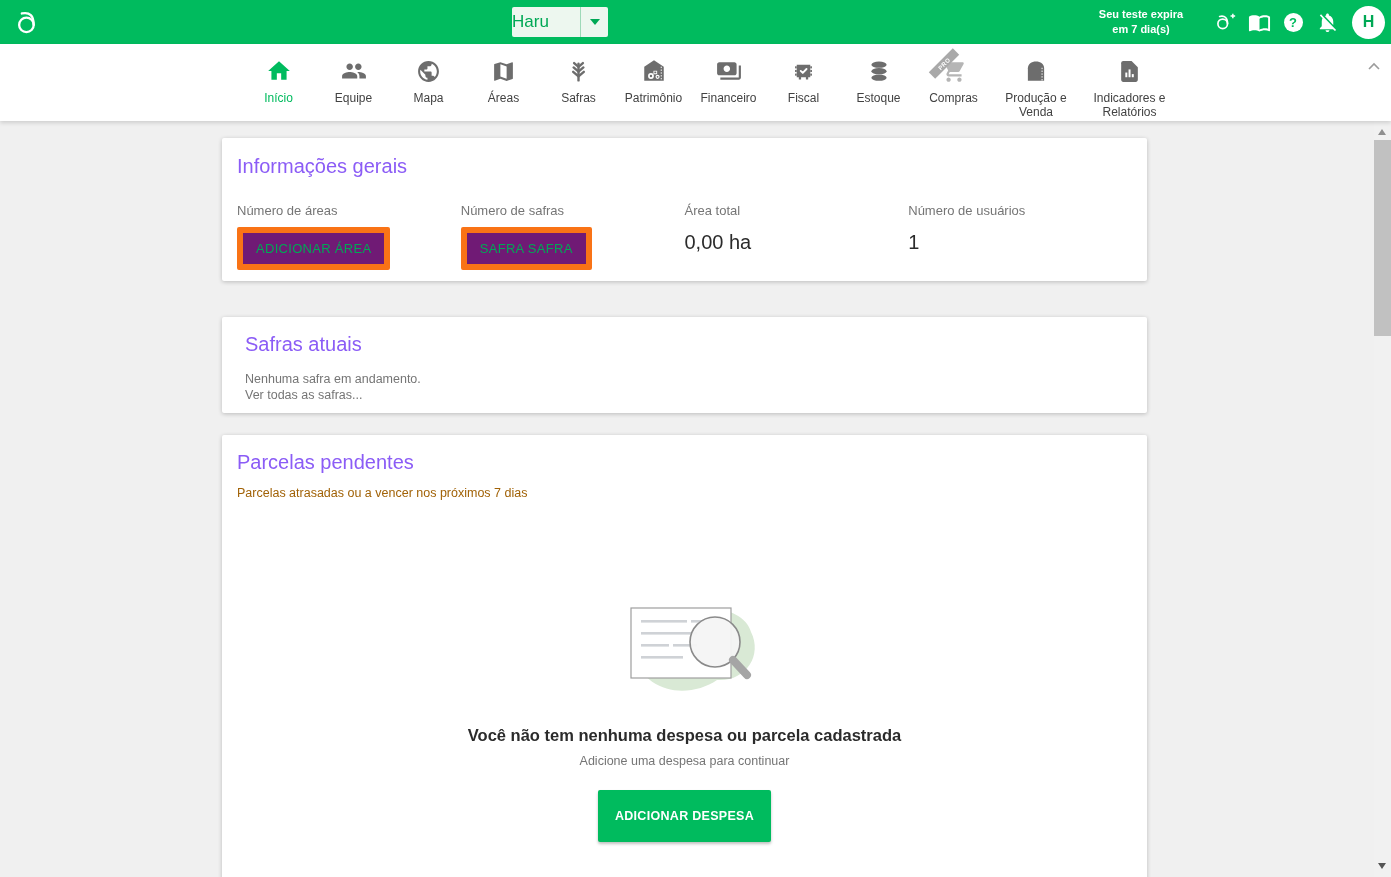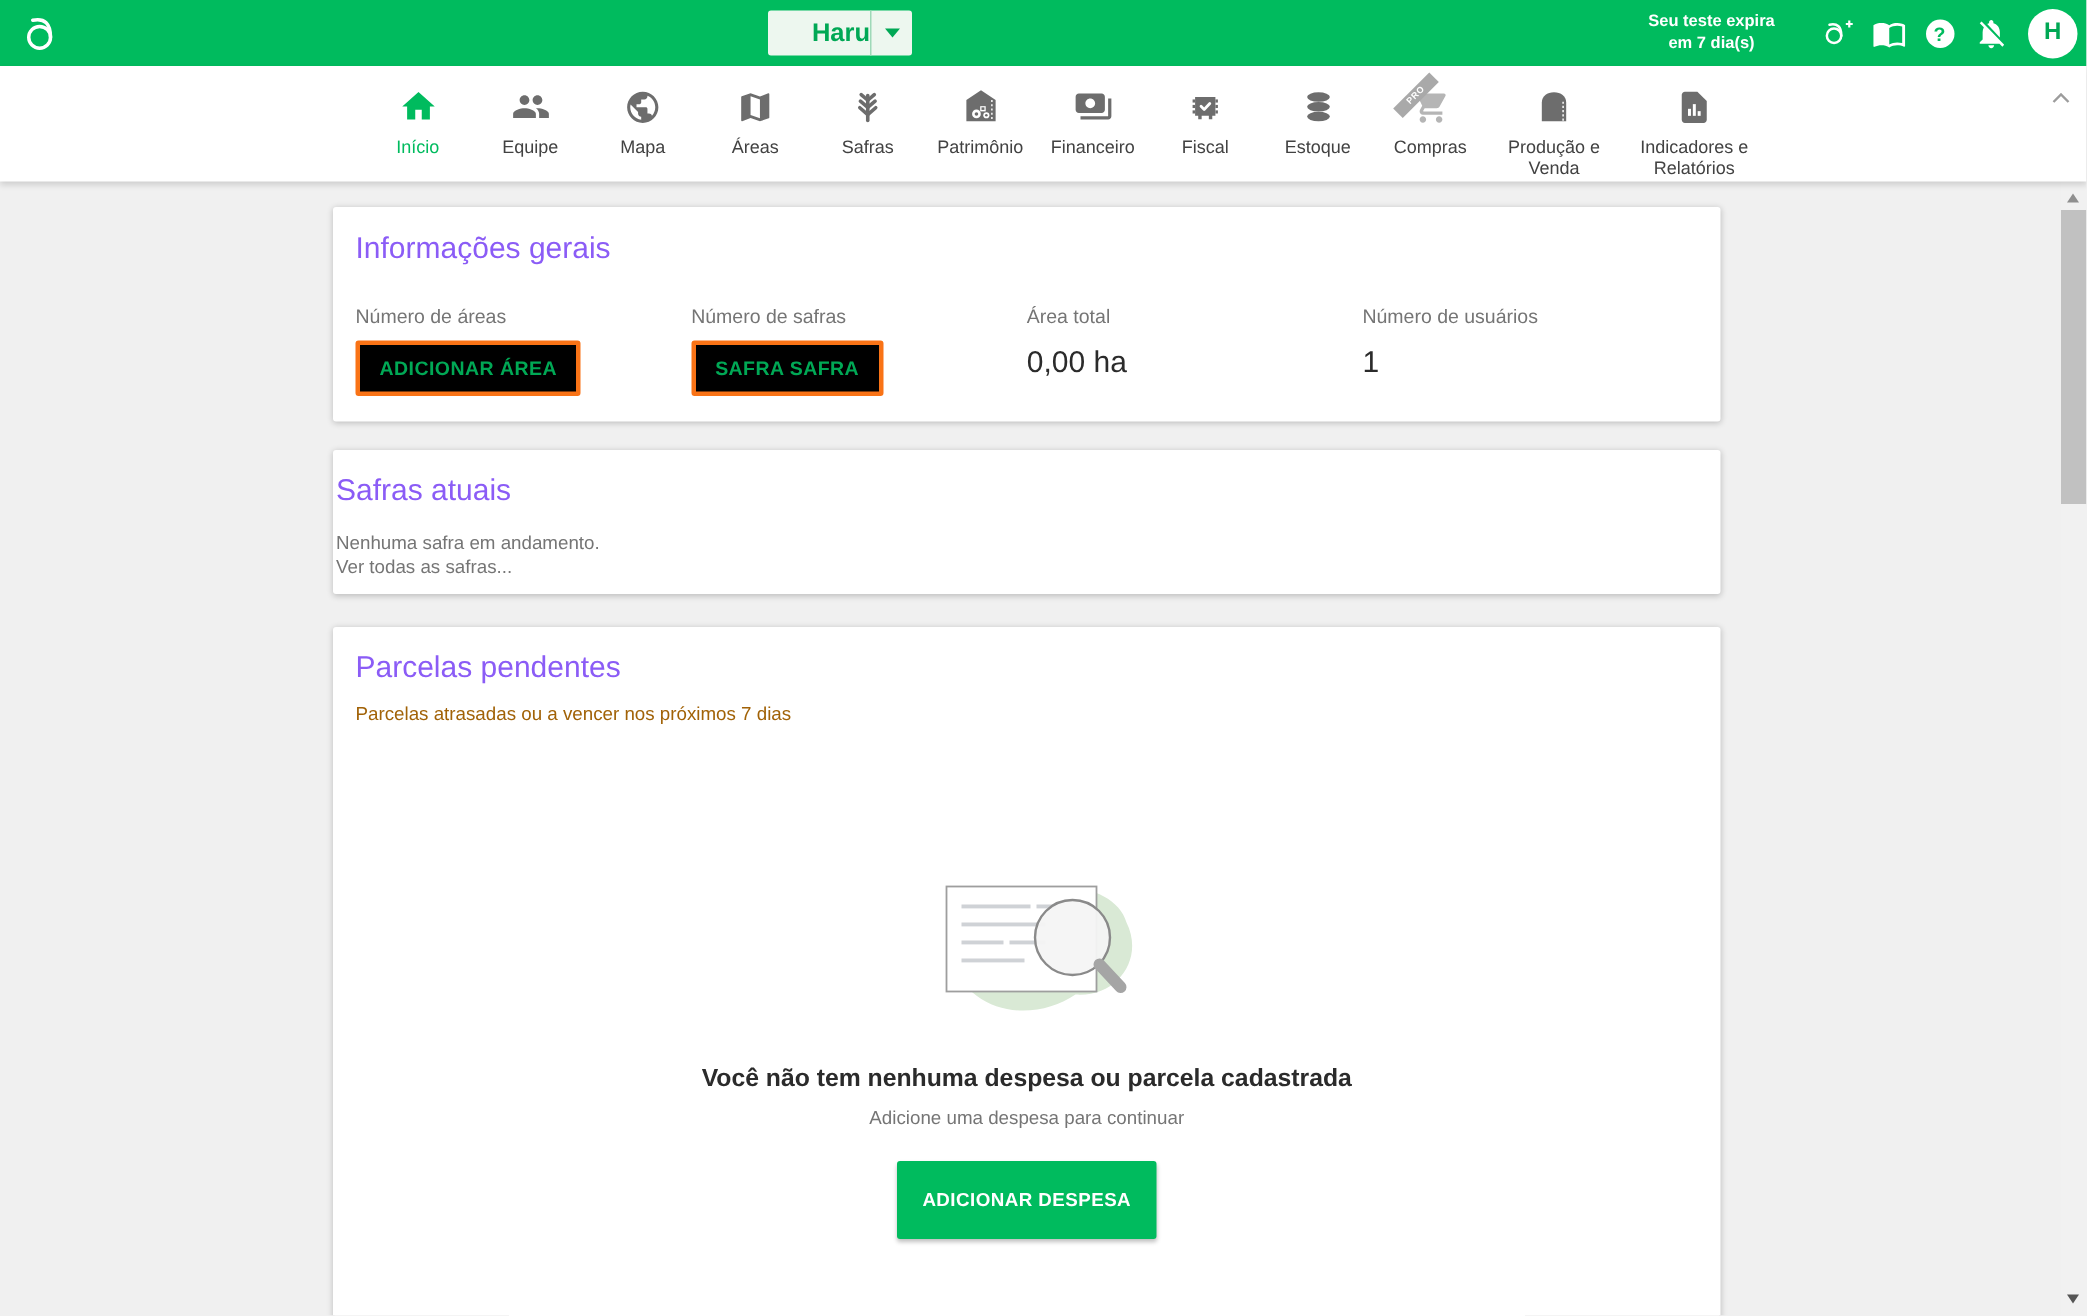--- a/index.html
+++ b/index.html
@@ -4,21 +4,21 @@
 <style>
   * { margin:0; padding:0; box-sizing:border-box; }
   html,body { width:1391px; height:877px; overflow:hidden; }
   body { font-family:"Liberation Sans", sans-serif; background:#f0f0f0; position:relative; }
 
   
   .topbar { height:44px; background:#00bb5e; position:relative; display:flex; align-items:center; }
   .logo { margin-left:13px; display:flex; align-items:center; }
   .farm-selector { position:absolute; left:512px; top:7px; width:96px; height:30px; background:#edf7ef;
                    border-radius:2px; display:flex; align-items:center; cursor:pointer; }
-  .farm-name { flex:1; text-align:right; color:#00a855; font-size:17px;font-weight:bold; }
+  .farm-name { flex:1; text-align:left; color:#00a855; font-size:17px; }
   .farm-divider { width:1px; height:30px; background:#9ed9b8; }
   .farm-caret { width:27px; display:flex; justify-content:center; align-items:center; }
   .caret-down { width:0; height:0; border-left:5px solid transparent; border-right:5px solid transparent;
                 border-top:6px solid #00a855; }
   .topbar-right { position:absolute; right:0; top:0; height:44px; display:flex; align-items:center; padding-right:6px;text-align:center; }
   .trial-text { color:#fff; font-size:11px; font-weight:bold; width:102px; line-height:1.4; margin-right:16px; }
   .tb-icon { width:24px; height:24px; display:flex; align-items:center; justify-content:center;
              margin:0 5px; cursor:pointer; }
   .help-circle { width:19px; height:19px; border-radius:50%; background:#fff; color:#00bb5e;
                  font-weight:bold; font-size:13px; display:flex; align-items:center; justify-content:center; }
@@ -41,26 +41,26 @@
   
   .content { height:756px; background:#f0f0f0; position:relative; overflow:hidden; }
   .cards { width:925px; margin-left:222px; padding-top:17px; }
   .card { background:#fff; border-radius:2px; box-shadow:0 1px 4px rgba(0,0,0,0.22); }
   .card-title { font-size:20px; color:#8b5cf6; font-weight:400; }
 
   .card-general { height:143px; padding:17px 15px; }
   .info-row { display:flex; margin-top:25px; }
   .info-col { width:224px; }
   .info-label { font-size:13px; color:#757575; }
-  .outline-btn { margin-top:9px; display:inline-block; padding:8px 13px; border:3px solid #f97316;
-                 border-radius:2px; color:#00a855; font-weight:bold; font-size:13px; background:#000000;
+  .outline-btn { margin-top:9px; display:inline-block; padding:8px 13px; border:6px solid #f97316;
+                 border-radius:2px; color:#00a855; font-weight:normal; font-size:13px; background:#701a75;
                  cursor:pointer; letter-spacing:0.3px; }
   .info-value { margin-top:13px; font-size:20px; color:#2b2b2b; }
 
-  .card-safras { margin-top:19px; height:96px; padding:16px 2px; }
+  .card-safras { margin-top:36px; height:96px; padding:16px 23px; }
   .muted-line { font-size:12.5px; color:#757575; line-height:16px; }
   .safras-lines { margin-top:15px; }
   .link-line { cursor:pointer; }
 
   .card-parcelas { margin-top:22px; height:560px; padding:16px 15px; }
   .card-subtitle { margin-top:12px; font-size:12.5px; color:#a16207; }
   .empty-state { text-align:center; }
   .illus { margin-top:98px; }
   .empty-title { margin-top:22px; font-size:16.5px; font-weight:bold; color:#2b2b2b; }
   .empty-sub { margin-top:9px; font-size:12.5px; color:#757575; }

